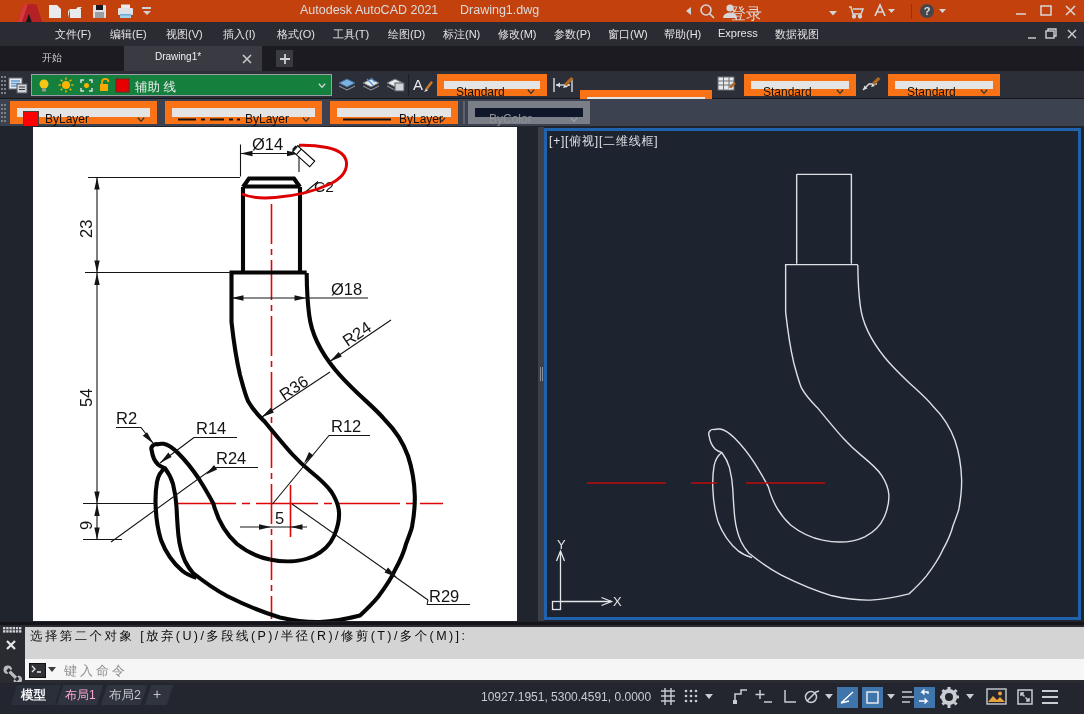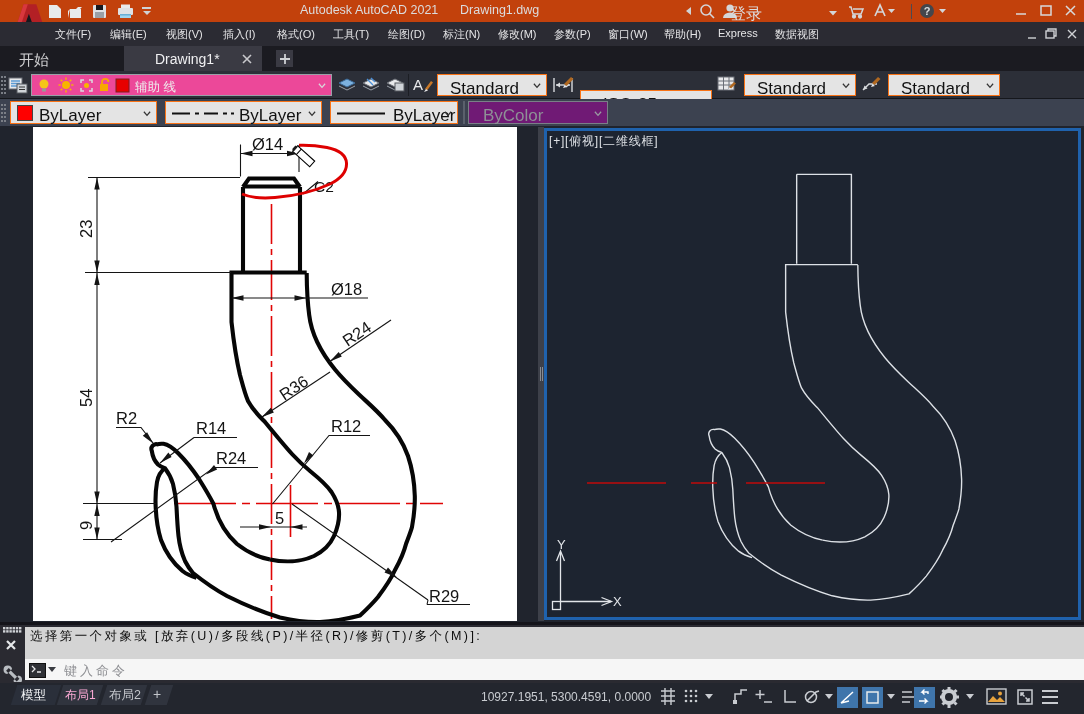--- a/index.html
+++ b/index.html
@@ -8,22 +8,22 @@
 #tabbar{left:0;top:46px;width:1084px;height:25px;background:#1b1b21}
 #tb1{left:0;top:71px;width:1084px;height:28px;background:#2c2f38;border-bottom:1px solid #15171c;box-sizing:border-box}
 #tb2{left:0;top:99px;width:1084px;height:27px;background:#3c4250}
 #draw{left:0;top:126px;width:1084px;height:496px;background:#20242d}
 #leftpane{left:33px;top:1px;width:484px;height:494px;background:#fff}
 #rightvp{left:544px;top:2px;width:537px;height:492px;background:#1d2430;border:3px solid #1f62ad;box-sizing:border-box}
 #cmd{left:0;top:625px;width:1084px;height:58px;background:#2a2a31}
 #status{left:0;top:683px;width:1084px;height:31px;background:#23262e}
 .mi{position:absolute;top:5px;font-size:11px;color:#e4e4e6;white-space:nowrap}
 .ttl{position:absolute;top:3px;font-size:12.5px;color:#dcdcde;white-space:nowrap}
-.combo-l{position:absolute;background:#e4e4e4;border:1px solid #f97316;box-sizing:border-box;color:#111;font-size:17px}
-.combo-d{position:absolute;background:#ec4899;border:1px solid #9aa0a8;box-sizing:border-box;color:#eee;font-size:12.5px}
+.combo-l{position:absolute;background:#e4e4e4;border:7px solid #f97316;box-sizing:border-box;color:#111;font-size:12px}
+.combo-d{position:absolute;background:#15803d;border:1px solid #9aa0a8;box-sizing:border-box;color:#eee;font-size:12.5px}
 .chev{position:absolute;right:5px;top:5px;width:8px;height:8px}
 .cmdtxt{font-size:12.5px;color:#0c0c0c;white-space:pre;letter-spacing:2.4px}
 </style></head>
 <body>
 <div id="app">
 
 <div id="titlebar" class="abs">
   <svg class="abs" style="left:0;top:0" width="62" height="52" viewBox="0 0 58 49">
     <path d="M8 46 L22 4 L34 4 L48 46 L38 46 L34 34 L20 34 L17 43 Z" fill="#b32025"></path>
     <path d="M22 27 L32 27 L27 13 Z" fill="#17171d"></path>
@@ -98,23 +98,23 @@
     <g stroke="#cfd1d4" stroke-width="1.4" fill="none">
       <line x1="2" y1="12" x2="10" y2="12"></line>
       <rect x="20" y="5" width="8" height="7"></rect>
           <path d="M22 5 v-2 h8 v7 h-2"></path>
       <path d="M42 4 l8 8 m0 -8 l-8 8"></path>
     </g>
   </svg>
 </div>
 
 <div id="tabbar" class="abs">
-  <div class="abs" style="left:19px;top:5px;font-size:15px;color:#d0d0d2">开始</div>
+  <div class="abs" style="left:42px;top:5px;font-size:10px;color:#d0d0d2">开始</div>
   <div class="abs" style="left:124px;top:0;width:138px;height:25px;background:#3a3a43"></div>
-  <div class="abs" style="left:155px;top:5px;font-size:14px;color:#f0f0f2">Drawing1*</div>
+  <div class="abs" style="left:155px;top:5px;font-size:10px;color:#f0f0f2">Drawing1*</div>
   <svg class="abs" style="left:242px;top:8px" width="10" height="10" viewBox="0 0 10 10">
         <path d="M1 1 l8 8 m0-8 l-8 8" stroke="#c8c8cc" stroke-width="1.6"></path>
       </svg>
   <div class="abs" style="left:276px;top:4px;width:17px;height:17px;background:#3a3a43"></div>
   <svg class="abs" style="left:280px;top:8px" width="10" height="10" viewBox="0 0 10 10">
         <path d="M5 0 v10 M0 5 h10" stroke="#cfd1d4" stroke-width="1.8"></path>
       </svg>
 </div>
 
 <div id="tb1" class="abs">
@@ -265,21 +265,21 @@
   <div class="combo-l" style="left:330px;top:2px;width:128px;height:23px">
     <svg class="abs" style="left:6px;top:10px" width="48" height="3" viewBox="0 0 48 3">
           <path d="M0 1.5 h48" stroke="#111" stroke-width="2"></path>
         </svg>
     <span class="abs" style="left:62px;top:4px">ByLayer</span>
     <svg class="chev" style="top:8px" width="9" height="7" viewBox="0 0 9 7">
           <path d="M1 1 l3.5 4 L8 1" stroke="#333" stroke-width="1.4" fill="none"></path>
         </svg>
   </div>
   <div class="abs" style="left:463px;top:2px;width:2px;height:23px;background:#5a606c"></div>
-  <div class="combo-l" style="left:468px;top:2px;width:140px;height:23px;background:#701a75;border-color:#7a7f87">
+  <div class="combo-l" style="left:468px;top:2px;width:122px;height:23px;background:#0f172a;border-color:#7a7f87">
     <span class="abs" style="left:14px;top:4px;color:#8e9096">ByColor</span>
     <svg class="chev" style="top:8px" width="9" height="7" viewBox="0 0 9 7">
           <path d="M1 1 l3.5 4 L8 1" stroke="#9a9da2" stroke-width="1.4" fill="none"></path>
         </svg>
   </div>
 </div>
 
 <div id="draw" class="abs">
   <div id="leftpane" class="abs">
    <svg width="484" height="494" viewBox="33 127 484 494" style="position:absolute;left:0;top:0">
@@ -456,33 +456,33 @@
           <rect x="16" y="3.2" width="2.4" height="2.4"></rect>
     </g>
     <path d="M4 14 l8 8 m0 -8 l-8 8" stroke="#e6e8ea" stroke-width="2.2"></path>
     <g transform="translate(8,46) rotate(-45)" fill="#b9bdc2">
       <rect x="-1.6" y="-2" width="3.2" height="9"></rect>
       <path d="M-3.5 -2 a4.3 4.3 0 1 1 7 0 l-1.6 0 l0 -3 l-3.8 0 l0 3 z"></path>
       <path d="M-3.5 7 a4.3 4.3 0 1 0 7 0 l-1.6 0 l0 3 l-3.8 0 l0 -3 z"></path>
     </g>
   </svg>
   <div class="abs" style="left:25px;top:1.5px;width:1059px;height:32.5px;background:#d4d4d4"></div>
-  <div class="abs cmdtxt" style="left:30px;top:3px">选择第一个对象或 [放弃(U)/多段线(P)/半径(R)/修剪(T)/多个(M)]:</div>
+  <div class="abs cmdtxt" style="left:30px;top:3px">选择第二个对象 [放弃(U)/多段线(P)/半径(R)/修剪(T)/多个(M)]:</div>
   <div class="abs" style="left:25px;top:34px;width:1059px;height:21px;background:#f6f6f6"></div>
   <div class="abs" style="left:29px;top:37.5px;width:15px;height:13px;background:#2f3136;border:1px solid #111"></div>
   <svg class="abs" style="left:31px;top:40px" width="12" height="9" viewBox="0 0 12 9">
         <path d="M1 1 l3 3 l-3 3 M6 7 h4" stroke="#e8e8ea" stroke-width="1.3" fill="none"></path>
       </svg>
   <div class="abs" style="left:48px;top:42px;width:0;height:0;border-left:4.5px solid transparent;border-right:4.5px solid transparent;border-top:5px solid #3a3c42"></div>
   <div class="abs" style="left:64px;top:37px;font-size:13px;color:#8f9094;letter-spacing:3px">键入命令</div>
 </div>
 
 <div id="status" class="abs">
   <div class="abs" style="left:14px;top:2px;width:44px;height:20px;background:#2a2f3a;transform:skewX(-18deg)"></div>
-  <div class="abs" style="left:21px;top:4px;font-size:12.5px;color:#f2f3f5;font-weight:normal">模型</div>
+  <div class="abs" style="left:21px;top:4px;font-size:12.5px;color:#f2f3f5;font-weight:bold">模型</div>
   <div class="abs" style="left:60px;top:2px;width:40px;height:20px;background:#30343e;transform:skewX(-18deg)"></div>
   <div class="abs" style="left:65px;top:4px;font-size:12px;color:#f9a8d4">布局1</div>
   <div class="abs" style="left:104px;top:2px;width:40px;height:20px;background:#30343e;transform:skewX(-18deg)"></div>
   <div class="abs" style="left:109px;top:4px;font-size:12.5px;color:#c3c6cb">布局2</div>
   <div class="abs" style="left:148px;top:2px;width:22px;height:20px;background:#30343e;transform:skewX(-18deg)"></div>
   <div class="abs" style="left:153px;top:3px;font-size:14px;color:#c3c6cb">+</div>
   <div class="abs" style="left:481px;top:7px;font-size:12px;color:#c9ccd1">10927.1951, 5300.4591, 0.0000</div>
   <svg class="abs" style="left:657px;top:3px" width="429" height="24" viewBox="0 0 429 24">
     <g stroke="#c9ccd1" stroke-width="1.4" fill="none">
       <path d="M4 5 h14 M4 10 h14 M4 15 h14 M8 2 v17 M14 2 v17"></path>

